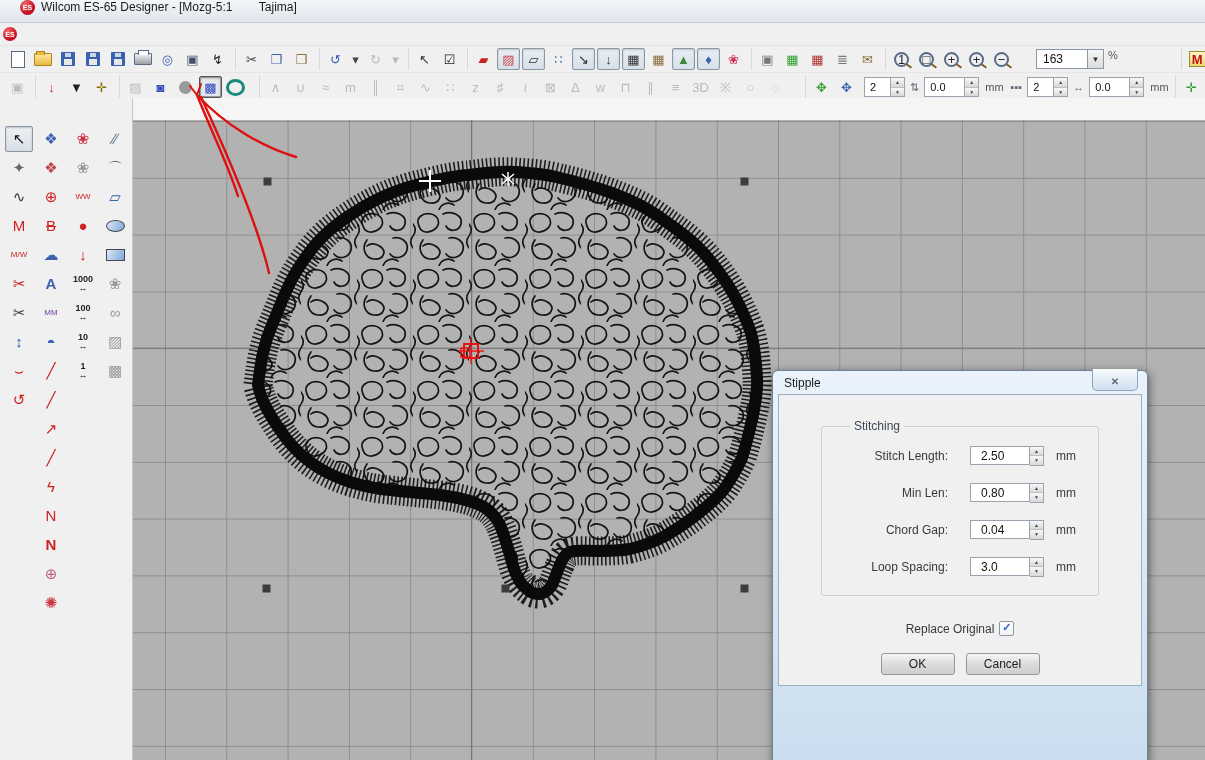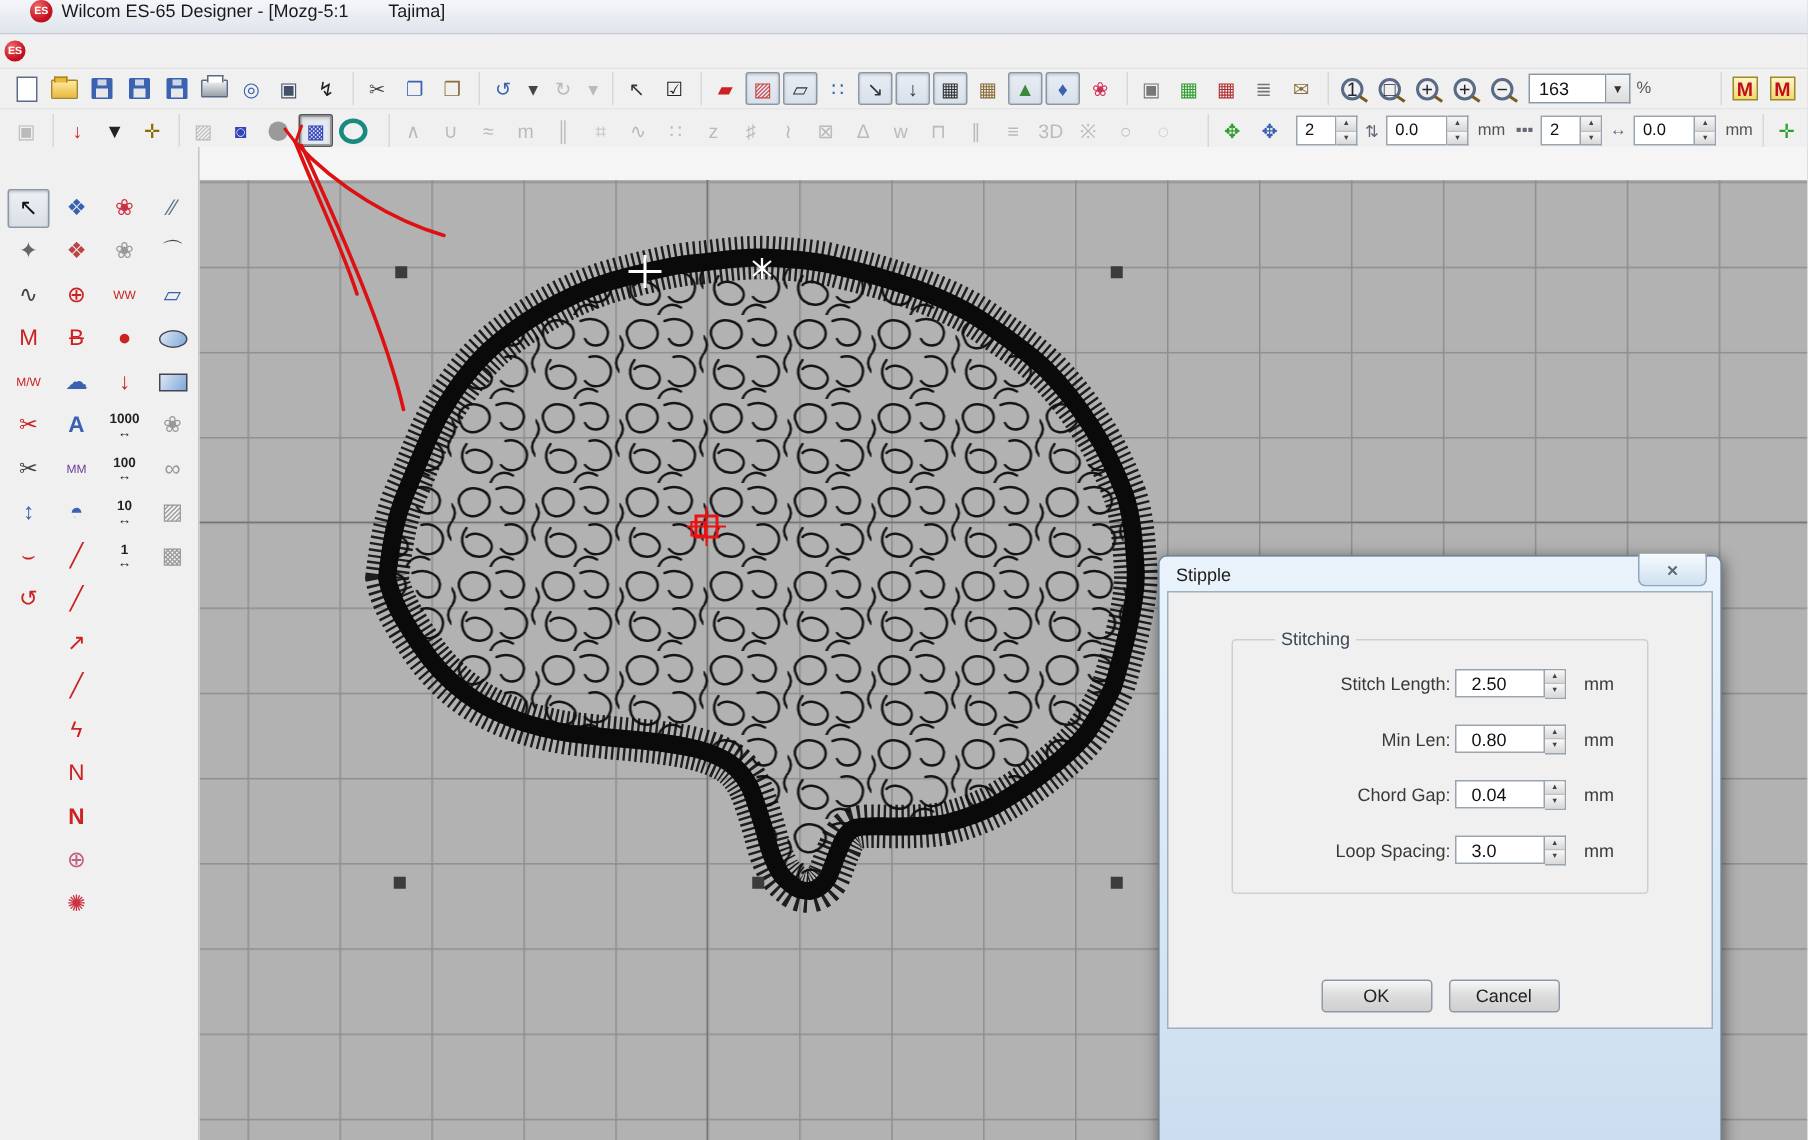--- a/index.html
+++ b/index.html
@@ -21,21 +21,21 @@
   .tgroup{display:flex;align-items:center;padding:0 3px;height:22px;border-left:1px solid #d8d8d8;margin-left:2px}
   .tgroup.first{border-left:none}
   .tbtn{width:23px;height:22px;border:1px solid transparent;background:transparent;border-radius:2px;
     display:flex;align-items:center;justify-content:center;padding:0;margin:0 1px;position:relative;cursor:default}
   .tbtn .shp{font-size:13px;line-height:1}
   .tbtn.on{background:linear-gradient(#e9eef5,#d8e0ea);border:1px solid #8a97a5;box-shadow:inset 0 1px 2px rgba(0,0,0,.18)}
   .tbtn.hot{border:1px solid #555;box-shadow:inset 0 0 0 1px #999,inset 0 1px 3px rgba(0,0,0,.3);background:#e4e9f0}
   .tbtn.dis .shp{color:#a9a9a9!important;opacity:.75}
   .tbtn.drop{width:13px}
   
-  .combo{display:flex;align-items:center;margin:0 2px}
+  .combo{display:flex;margin:0 19px}
   .combo .cbox{width:44px;height:18px;background:#fff;border:1px solid #8a97a5;font-size:12px;
     display:flex;align-items:center;padding-left:6px;color:#111}
   .combo .cbtn{width:15px;height:18px;border:1px solid #8a97a5;border-left:none;background:linear-gradient(#f6f6f6,#dcdcdc);
     font-size:8px;color:#333;display:flex;align-items:center;justify-content:center}
   .unit{font-size:11px;color:#555;margin:0 4px}
   .spinwrap{display:flex;align-items:center;margin:0 2px}
   .spinbox{height:18px;background:#fff;border:1px solid #9aa4ae;font-size:11px;color:#111;
     display:flex;align-items:center;justify-content:flex-start;padding-left:5px}
   .spinbox.w1{width:20px}.spinbox.w2{width:34px}
   .spinbtns{width:13px;height:18px;display:flex;flex-direction:column;border:1px solid #9aa4ae;border-left:none}
@@ -84,21 +84,21 @@
   .dlg-title .txt{font-size:12px;color:#1c1c1c}
   .dlg-close{width:44px;height:17px;margin-right:4px;margin-top:-6px;padding-top:4px;
     background:linear-gradient(#f7fbfe,#cfe0ef);border:1px solid #8ca6bd;border-top:none;
     border-radius:0 0 5px 5px;font-size:10px;font-weight:bold;color:#5a6a7a;
     display:flex;align-items:center;justify-content:center;cursor:default}
   .dlg-body{background:#f0f0f0;border:1px solid #9ab0c4;height:292px;box-sizing:border-box;position:relative}
   .groupbox{position:absolute;left:42px;right:42px;top:24px;height:175px;border:1px solid #cfcfcf;border-radius:3px;margin:0;padding:0 12px}
   .groupbox legend{font-size:12px;color:#3c4856;padding:0 4px;margin-left:16px}
   .frow{display:flex;align-items:center;justify-content:flex-end;height:21px;margin-top:16px}
   .frow:first-of-type{margin-top:12px}
-  .flabel{font-size:12px;color:#3a3a3a;margin-right:3px}
+  .flabel{font-size:12px;color:#3a3a3a;margin-right:22px}
   .fbox{width:60px;height:19px;background:#fff;border:1px solid #9aa4ae;font-size:12px;color:#111;
     display:flex;align-items:center;padding-left:10px;box-sizing:border-box}
   .funit{font-size:12px;color:#3a3a3a;width:30px;margin-left:12px}
   .replace-row{position:absolute;left:0;top:226px;width:100%;display:flex;align-items:center;justify-content:center;gap:5px}
   .replace-row .rlabel{font-size:12px;color:#3a3a3a}
   .checkbox{width:13px;height:13px;background:linear-gradient(#fff,#eef2f6);border:1px solid #8a97a5;border-radius:2px;
     font-size:11px;font-weight:bold;color:#3860c8;line-height:11px;text-align:center}
   .btn-row{position:absolute;left:0;top:258px;width:100%;display:flex;justify-content:center;gap:11px}
   .wbtn{width:74px;height:22px;font-size:12px;color:#222;border:1px solid #8e9aa6;border-radius:3px;
     background:linear-gradient(#f6f6f6,#dcdcdc 50%,#cfcfcf);cursor:default;font-family:"Liberation Sans",sans-serif}
@@ -764,20 +764,24 @@
               <span>3.0</span>
             </span>
             <span class="spinbtns">
               <div>▲</div>
               <div>▼</div>
             </span>
             <span class="funit">mm</span>
           </div>
         </div>
     </fieldset>
+    <div class="replace-row">
+      <span class="rlabel">Replace Original</span>
+      <span class="checkbox">✓</span>
+    </div>
     <div class="btn-row">
       <button class="wbtn">OK</button>
       <button class="wbtn">Cancel</button>
     </div>
   </div>
 </div>
 
 <svg id="annot" viewBox="0 0 1205 760">
   <g stroke="#dd1111" stroke-width="2.4" fill="none" stroke-linecap="round">
     <path d="M197,95 C225,125 262,147 296,157"></path>

